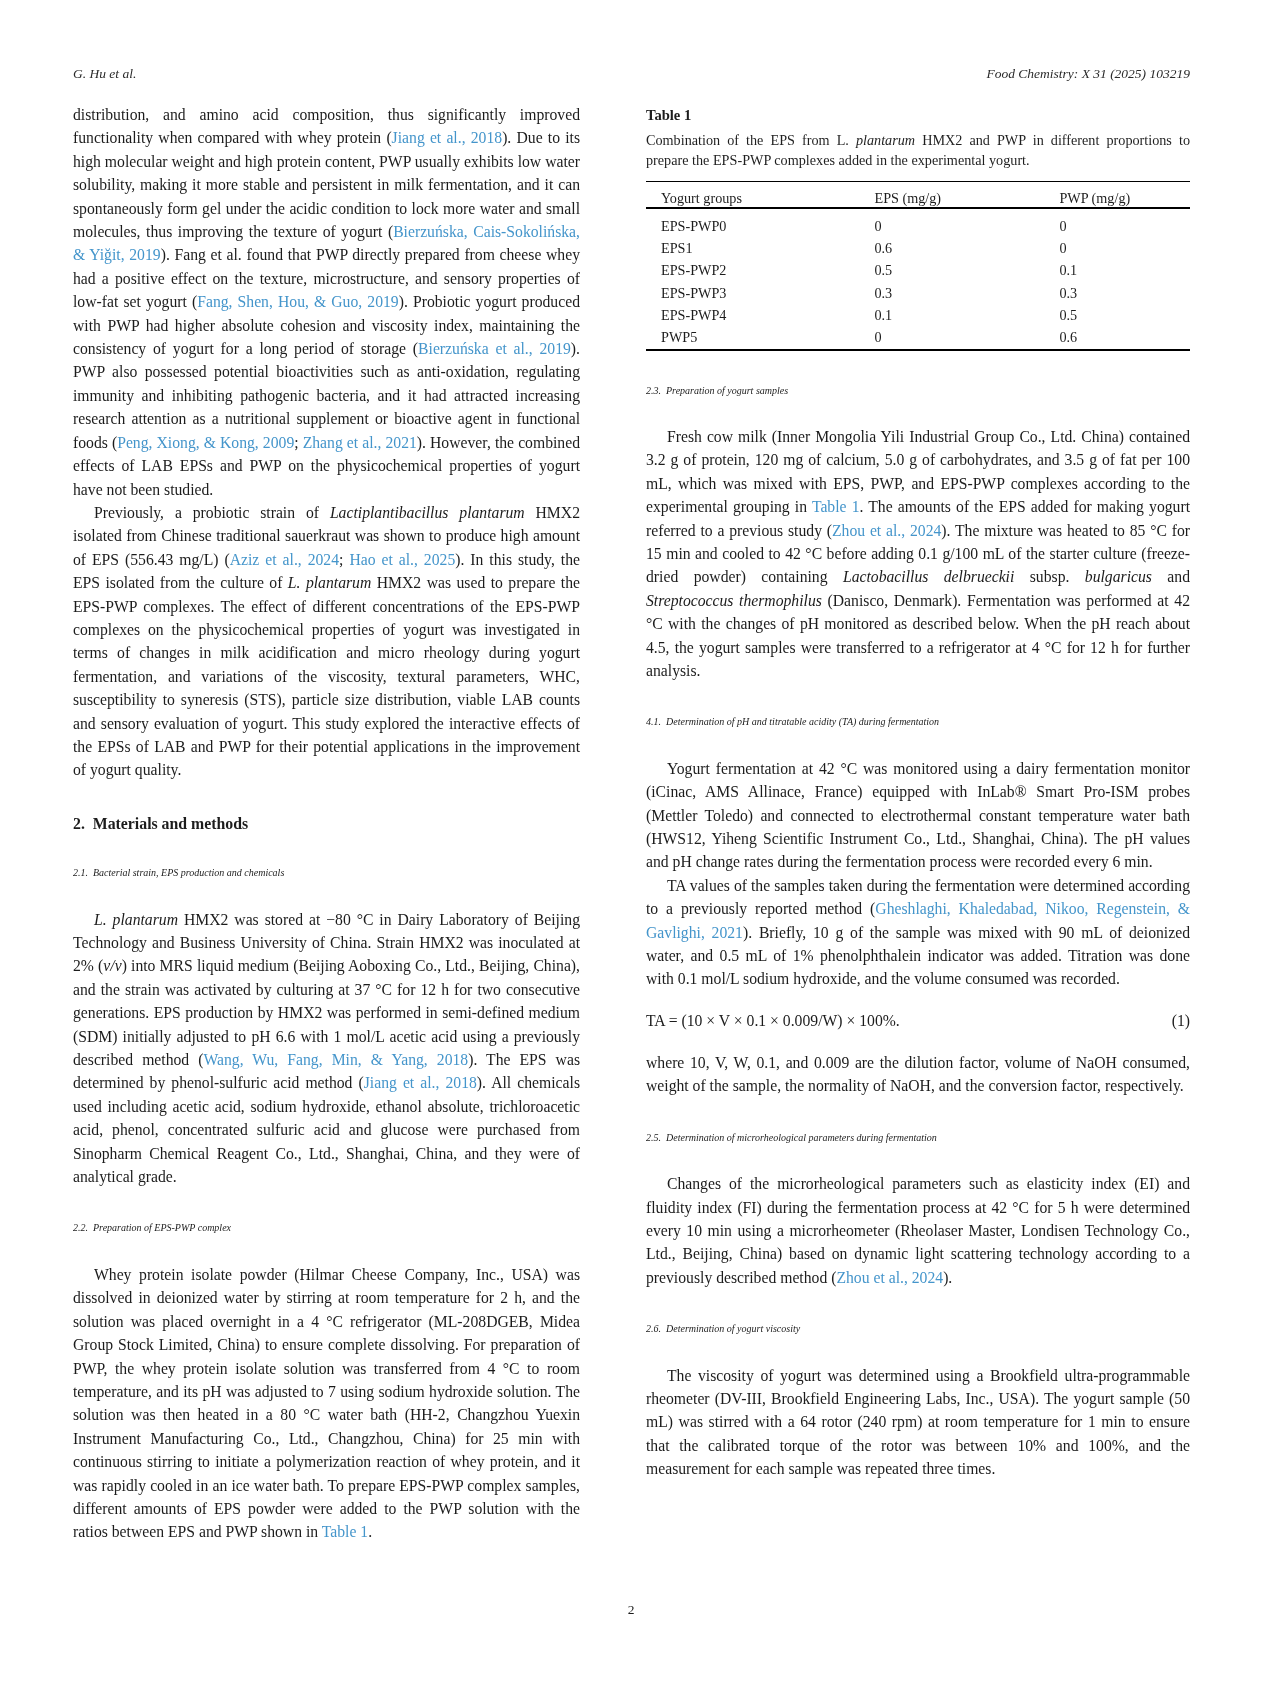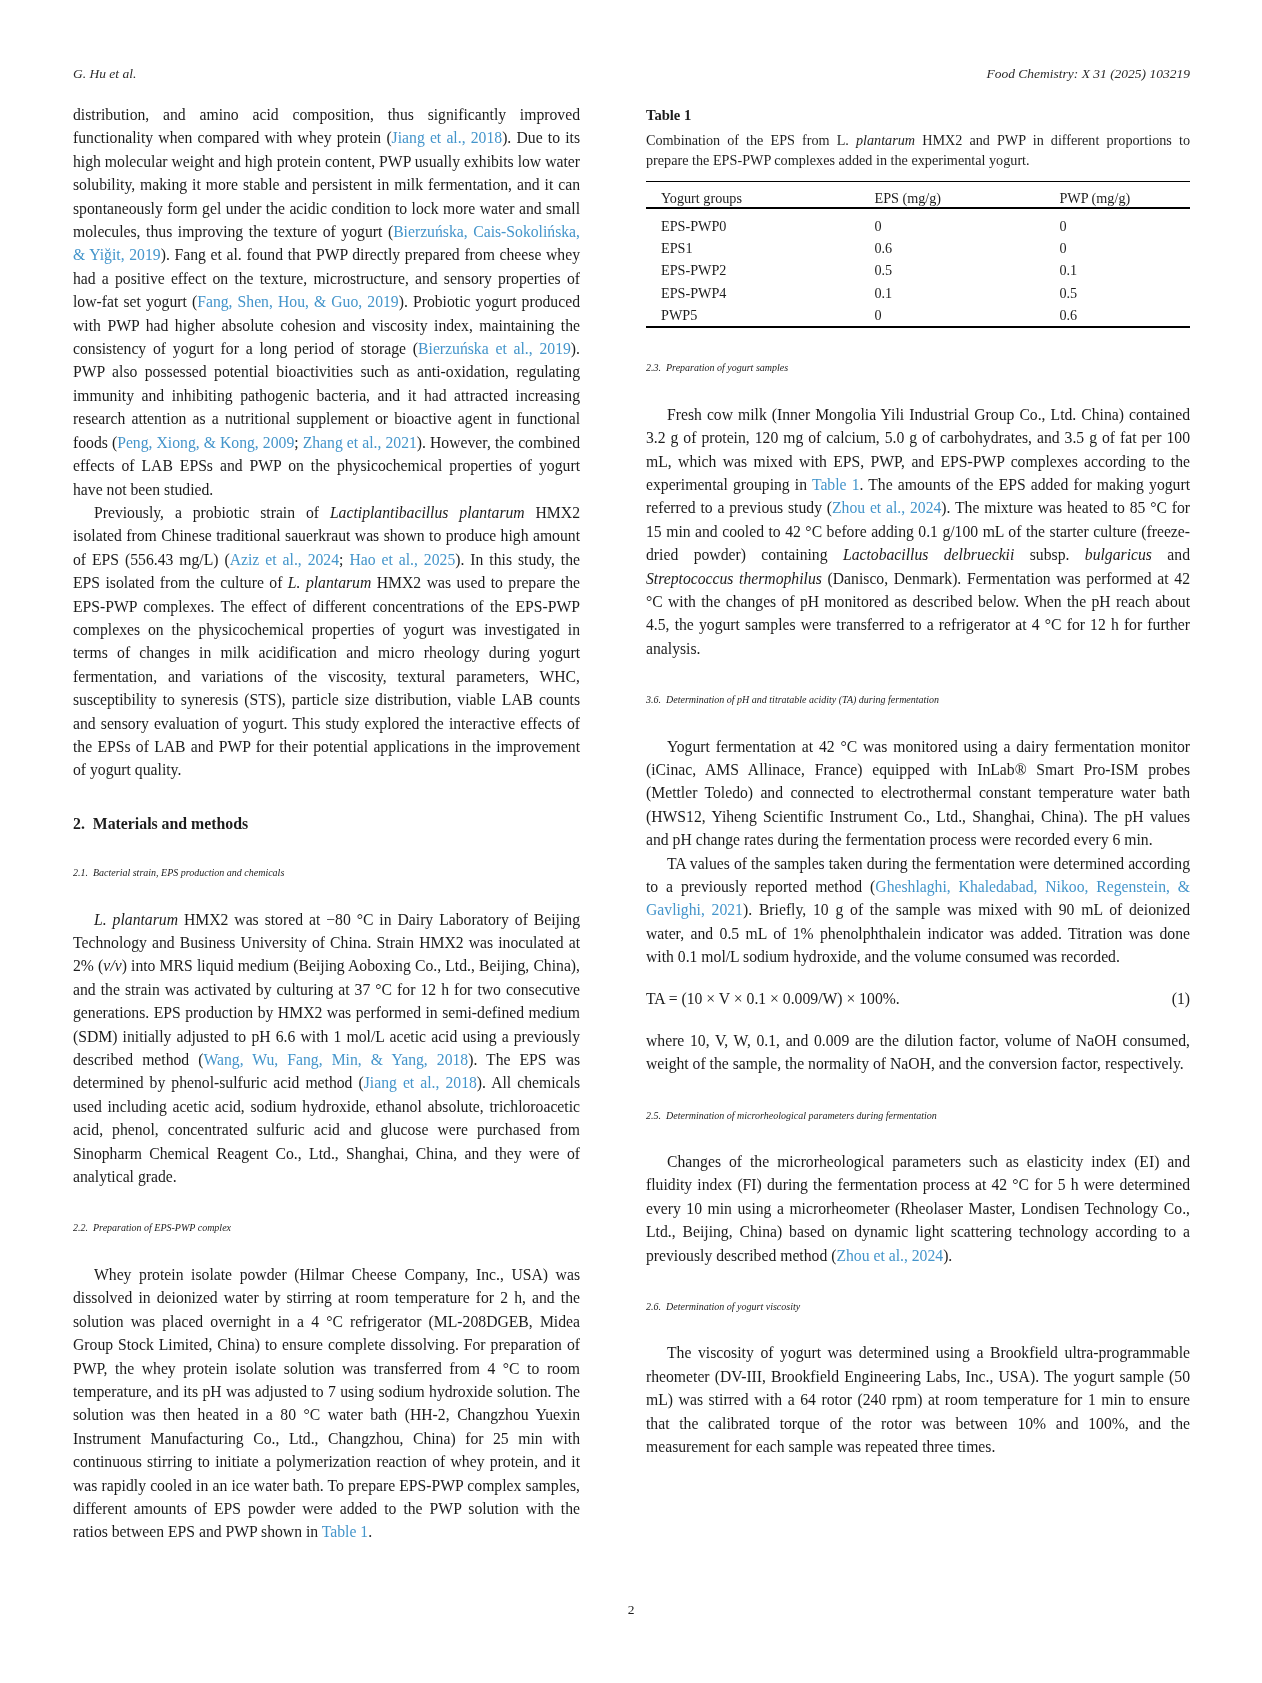--- a/index.html
+++ b/index.html
@@ -106,37 +106,42 @@
             <td>EPS1</td>
             <td>0.6</td>
             <td>0</td>
           </tr>
           <tr>
             <td>EPS-PWP2</td>
             <td>0.5</td>
             <td>0.1</td>
           </tr>
           <tr>
+            <td>EPS-PWP3</td>
+            <td>0.3</td>
+            <td>0.3</td>
+          </tr>
+          <tr>
             <td>EPS-PWP4</td>
             <td>0.1</td>
             <td>0.5</td>
           </tr>
           <tr>
             <td>PWP5</td>
             <td>0</td>
             <td>0.6</td>
           </tr>
         </tbody>
       </table>
     </div>
 
     <h3 class="subsec-heading">2.3. Preparation of yogurt samples</h3>
     <p class="body ind"><span>Fresh cow milk (Inner Mongolia Yili Industrial Group Co., Ltd. China) contained 3.2 g of protein, 120 mg of calcium, 5.0 g of carbohydrates, and 3.5 g of fat per 100 mL, which was mixed with EPS, PWP, and EPS-PWP complexes according to the experimental grouping in </span><span class="link">Table 1</span><span>. The amounts of the EPS added for making yogurt referred to a previous study (</span><span class="link">Zhou et al., 2024</span><span>). The mixture was heated to 85 °C for 15 min and cooled to 42 °C before adding 0.1 g/100 mL of the starter culture (freeze-dried powder) containing </span><span class="it">Lactobacillus delbrueckii</span><span> subsp. </span><span class="it">bulgaricus</span><span> and </span><span class="it">Streptococcus thermophilus</span><span> (Danisco, Denmark). Fermentation was performed at 42 °C with the changes of pH monitored as described below. When the pH reach about 4.5, the yogurt samples were transferred to a refrigerator at 4 °C for 12 h for further analysis.</span></p>
 
-    <h3 class="subsec-heading">3.6. Determination of pH and titratable acidity (TA) during fermentation</h3>
+    <h3 class="subsec-heading">4.1. Determination of pH and titratable acidity (TA) during fermentation</h3>
     <p class="body ind"><span>Yogurt fermentation at 42 °C was monitored using a dairy fermentation monitor (iCinac, AMS Allinace, France) equipped with InLab® Smart Pro-ISM probes (Mettler Toledo) and connected to electrothermal constant temperature water bath (HWS12, Yiheng Scientific Instrument Co., Ltd., Shanghai, China). The pH values and pH change rates during the fermentation process were recorded every 6 min.</span></p>
     <p class="body ind"><span>TA values of the samples taken during the fermentation were determined according to a previously reported method (</span><span class="link">Gheshlaghi, Khaledabad, Nikoo, Regenstein, &amp; Gavlighi, 2021</span><span>). Briefly, 10 g of the sample was mixed with 90 mL of deionized water, and 0.5 mL of 1% phenolphthalein indicator was added. Titration was done with 0.1 mol/L sodium hydroxide, and the volume consumed was recorded.</span></p>
 
     <div class="equation-row">
       <span>TA = (10 × V × 0.1 × 0.009/W) × 100%.</span>
       <span>(1)</span>
     </div>
 
     <p class="body"><span>where 10, V, W, 0.1, and 0.009 are the dilution factor, volume of NaOH consumed, weight of the sample, the normality of NaOH, and the conversion factor, respectively.</span></p>
 

